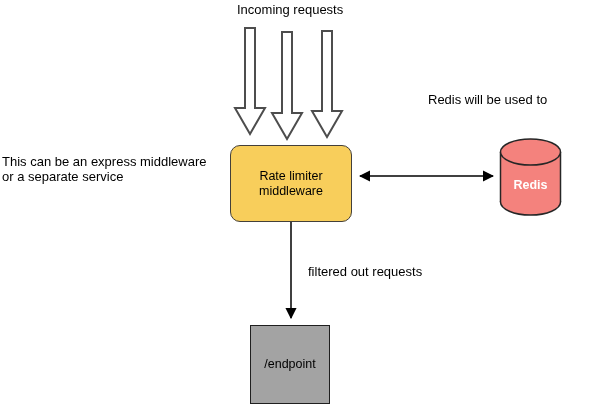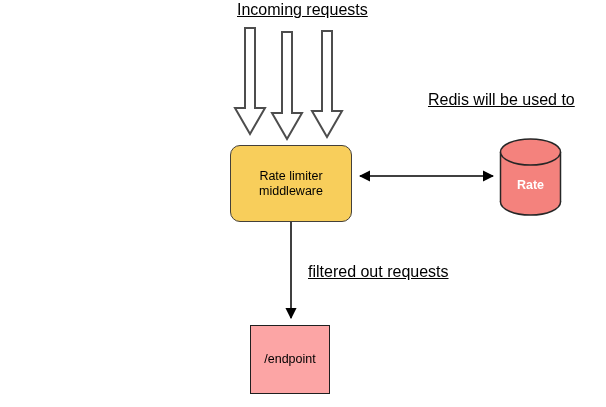--- a/index.html
+++ b/index.html
@@ -8,45 +8,44 @@
     width: 606px;
     height: 407px;
     background: #ffffff;
     font-family: "Liberation Sans", sans-serif;
     color: #000000;
     overflow: hidden;
   }
   #diagram-svg { position: absolute; left: 0; top: 0; }
   .lbl {
     position: absolute;
-    font-size: 16px;
+    font-size: 13px;
     line-height: 15px;
     white-space: nowrap;
-    text-decoration: underline;
   }
   .lbl span { display: block; }
   .node {
     position: absolute;
     display: flex;
     align-items: center;
     justify-content: center;
     text-align: center;
     font-size: 12.5px;
     line-height: 15px;
     box-sizing: border-box;
   }
   #rate-limiter-node {
     left: 230px; top: 145px; width: 122px; height: 77px;
     background: #F8CE5B;
     border: 1.5px solid #44403a;
     border-radius: 10px;
   }
   #endpoint-node {
-    left: 250px; top: 325px; width: 80px; height: 69px;
-    background: #fca5a5;
+    left: 250px; top: 325px; width: 80px; height: 79px;
+    background: #a3a3a3;
     border: 1.5px solid #1f1f1f;
   }
   #redis-node-label {
     left: 500px; top: 178px; width: 61px;
     text-align: center;
     color: #ffffff;
     font-weight: bold;
     font-size: 12.5px;
     position: absolute;
   }
@@ -81,35 +80,39 @@
       <line x1="500.5" y1="152" x2="500.5" y2="202" stroke="#262626" stroke-width="1.5"></line>
       <line x1="560.5" y1="152" x2="560.5" y2="202" stroke="#262626" stroke-width="1.5"></line>
       <ellipse cx="530.5" cy="152" rx="30" ry="13" stroke="#262626" stroke-width="1.5" fill="#F4827D"></ellipse>
     </g>
   </svg>
 
   <div class="lbl" id="incoming-label">
     <span>Incoming requests</span>
   </div>
 
+  <div class="lbl" id="left-note">
+    <span>This can be an express middleware</span>
+    <span>or a separate service</span>
+  </div>
 
   <div class="lbl" id="redis-note">
     <span>Redis will be used to</span>
   </div>
 
   <div class="lbl" id="filtered-label">
     <span>filtered out requests</span>
   </div>
 
   <div class="node" id="rate-limiter-node">
     <div>
       <span style="display:block">Rate limiter</span>
       <span style="display:block">middleware</span>
     </div>
   </div>
 
-  <div id="redis-node-label">Rate</div>
+  <div id="redis-node-label">Redis</div>
 
   <div class="node" id="endpoint-node">
     <span>/endpoint</span>
   </div>
 
 </div>
 
 </body></html>

